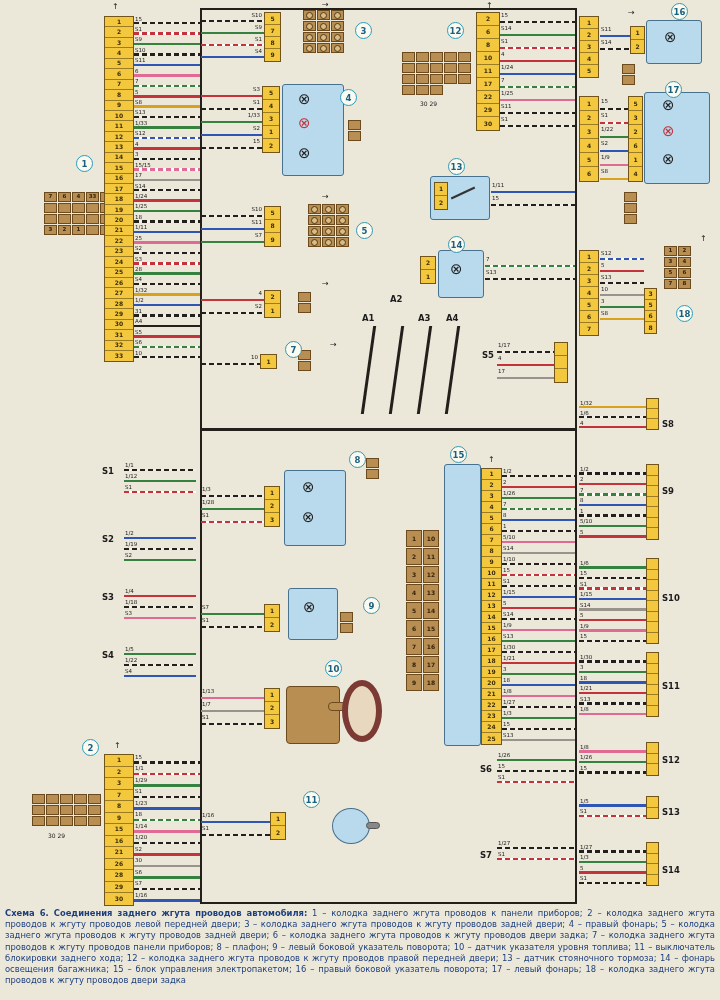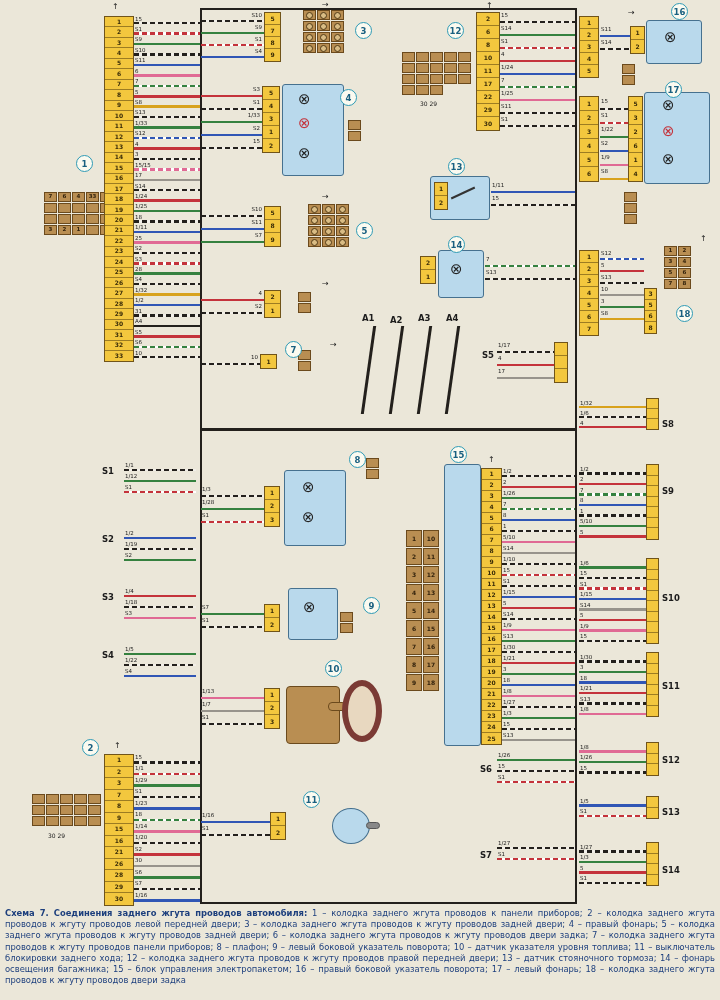--- a/index.html
+++ b/index.html
@@ -1266,35 +1266,35 @@
   <span class="slab" style="left:480px;top:764px">S6</span>
   <span class="slab" style="left:480px;top:850px">S7</span>
   <span class="slab" style="left:662px;top:419px">S8</span>
   <span class="slab" style="left:662px;top:486px">S9</span>
   <span class="slab" style="left:662px;top:593px">S10</span>
   <span class="slab" style="left:662px;top:681px">S11</span>
   <span class="slab" style="left:662px;top:755px">S12</span>
   <span class="slab" style="left:662px;top:807px">S13</span>
   <span class="slab" style="left:662px;top:865px">S14</span>
   <span class="slab" style="left:362px;top:313px">A1</span>
-  <span class="slab" style="left:390px;top:315px">A2</span>
+  <span class="slab" style="left:390px;top:294px">A2</span>
   <span class="slab" style="left:418px;top:313px">A3</span>
   <span class="slab" style="left:446px;top:313px">A4</span>
   <span class="tlab" style="left:420px;top:100px">30  29</span>
   <span class="tlab" style="left:48px;top:832px">30  29</span>
 
   <span class="mark" style="left:112px;top:2px">↑</span>
   <span class="mark" style="left:322px;top:0px">→</span>
   <span class="mark" style="left:322px;top:192px">→</span>
   <span class="mark" style="left:322px;top:279px">→</span>
   <span class="mark" style="left:330px;top:340px">→</span>
   <span class="mark" style="left:486px;top:1px">↑</span>
   <span class="mark" style="left:488px;top:455px">↑</span>
   <span class="mark" style="left:114px;top:741px">↑</span>
   <span class="mark" style="left:628px;top:8px">→</span>
   <span class="mark" style="left:700px;top:234px">↑</span>
 
   <div class="caption">
-    <span class="cap-title">Схема 7. Соединения заднего жгута проводов автомобиля:</span>
+    <span class="cap-title">Схема 6. Соединения заднего жгута проводов автомобиля:</span>
     <span><span class="cap-item">1 – колодка заднего жгута проводов к панели приборов;</span> <span class="cap-item">2 – колодка заднего жгута проводов к жгуту проводов левой передней двери;</span> <span class="cap-item">3 – колодка заднего жгута проводов к жгуту проводов задней двери;</span> <span class="cap-item">4 – правый фонарь;</span> <span class="cap-item">5 – колодка заднего жгута проводов к жгуту проводов задней двери;</span> <span class="cap-item">6 – колодка заднего жгута проводов к жгуту проводов двери задка;</span> <span class="cap-item">7 – колодка заднего жгута проводов к жгуту проводов панели приборов;</span> <span class="cap-item">8 – плафон;</span> <span class="cap-item">9 – левый боковой указатель поворота;</span> <span class="cap-item">10 – датчик указателя уровня топлива;</span> <span class="cap-item">11 – выключатель блокировки заднего хода;</span> <span class="cap-item">12 – колодка заднего жгута проводов к жгуту проводов правой передней двери;</span> <span class="cap-item">13 – датчик стояночного тормоза;</span> <span class="cap-item">14 – фонарь освещения багажника;</span> <span class="cap-item">15 – блок управления электропакетом;</span> <span class="cap-item">16 – правый боковой указатель поворота;</span> <span class="cap-item">17 – левый фонарь;</span> <span class="cap-item">18 – колодка заднего жгута проводов к жгуту проводов двери задка</span> </span>
   </div>
 
 </div>
 
 </body></html>

